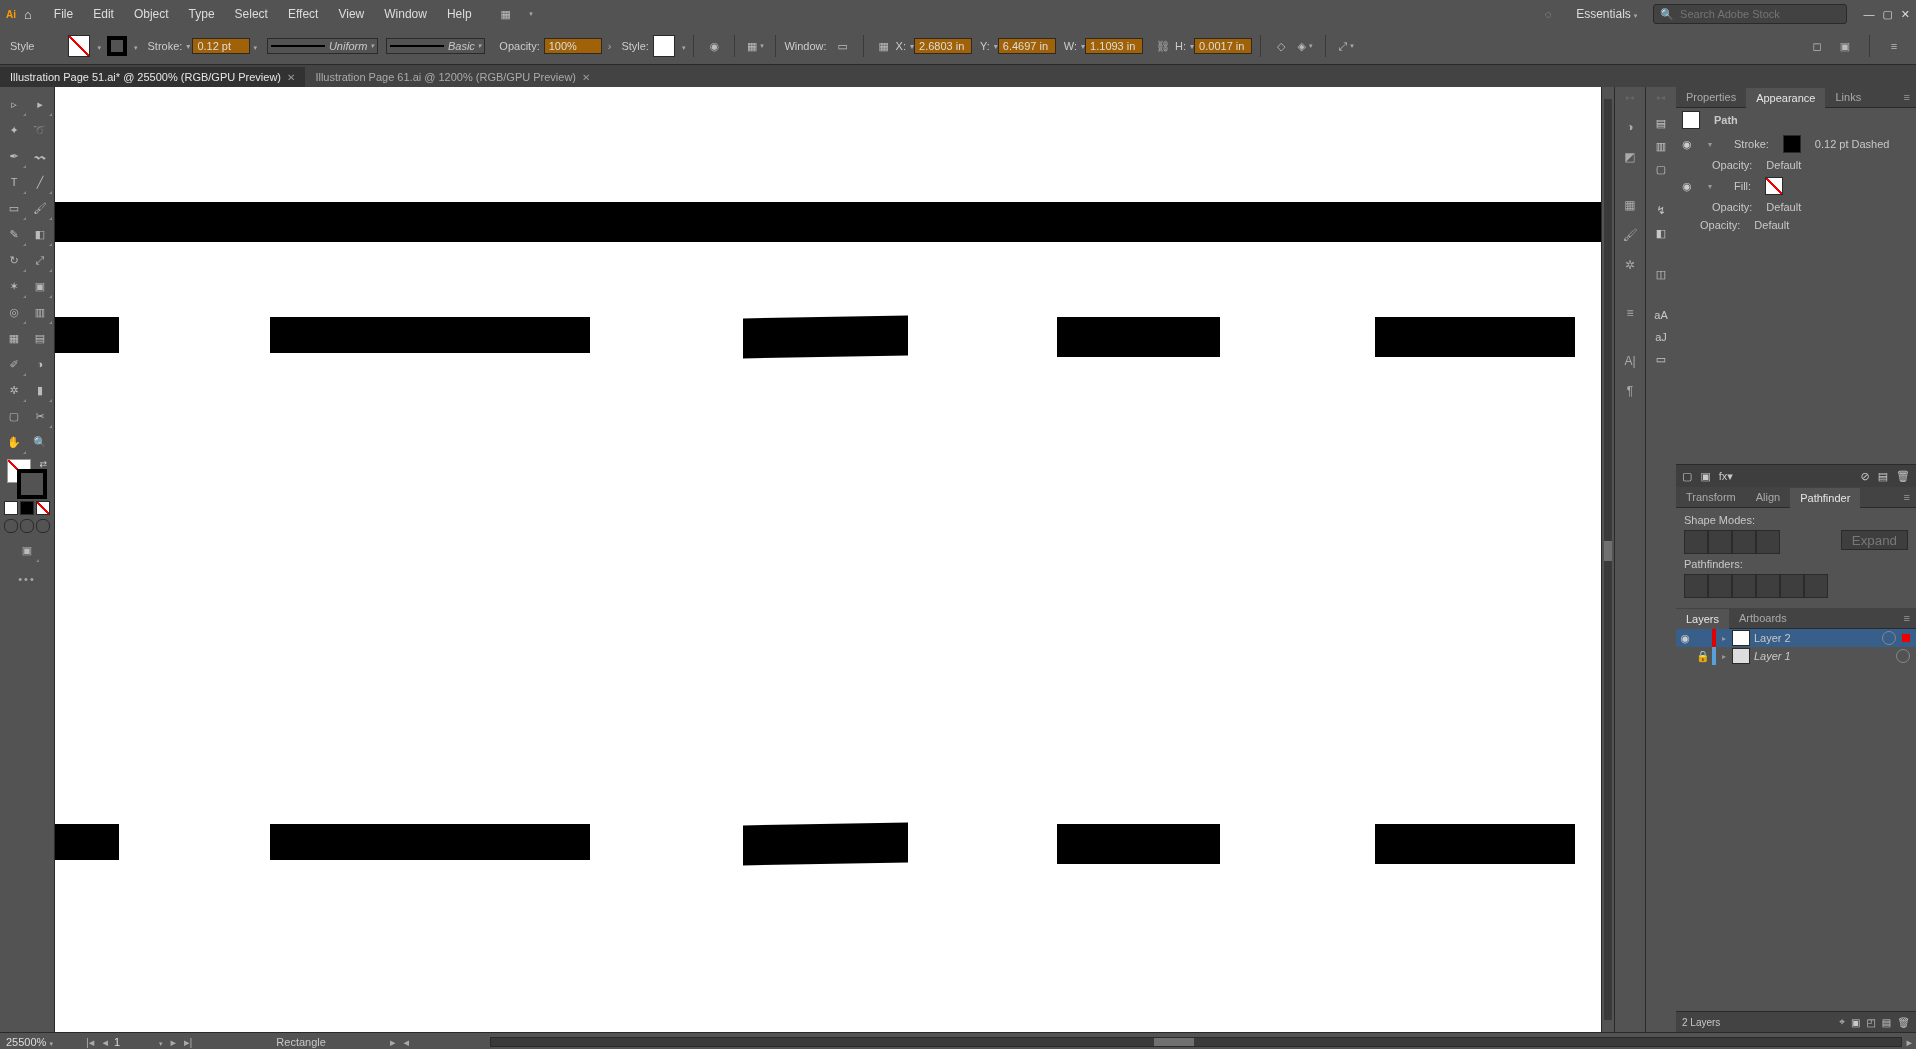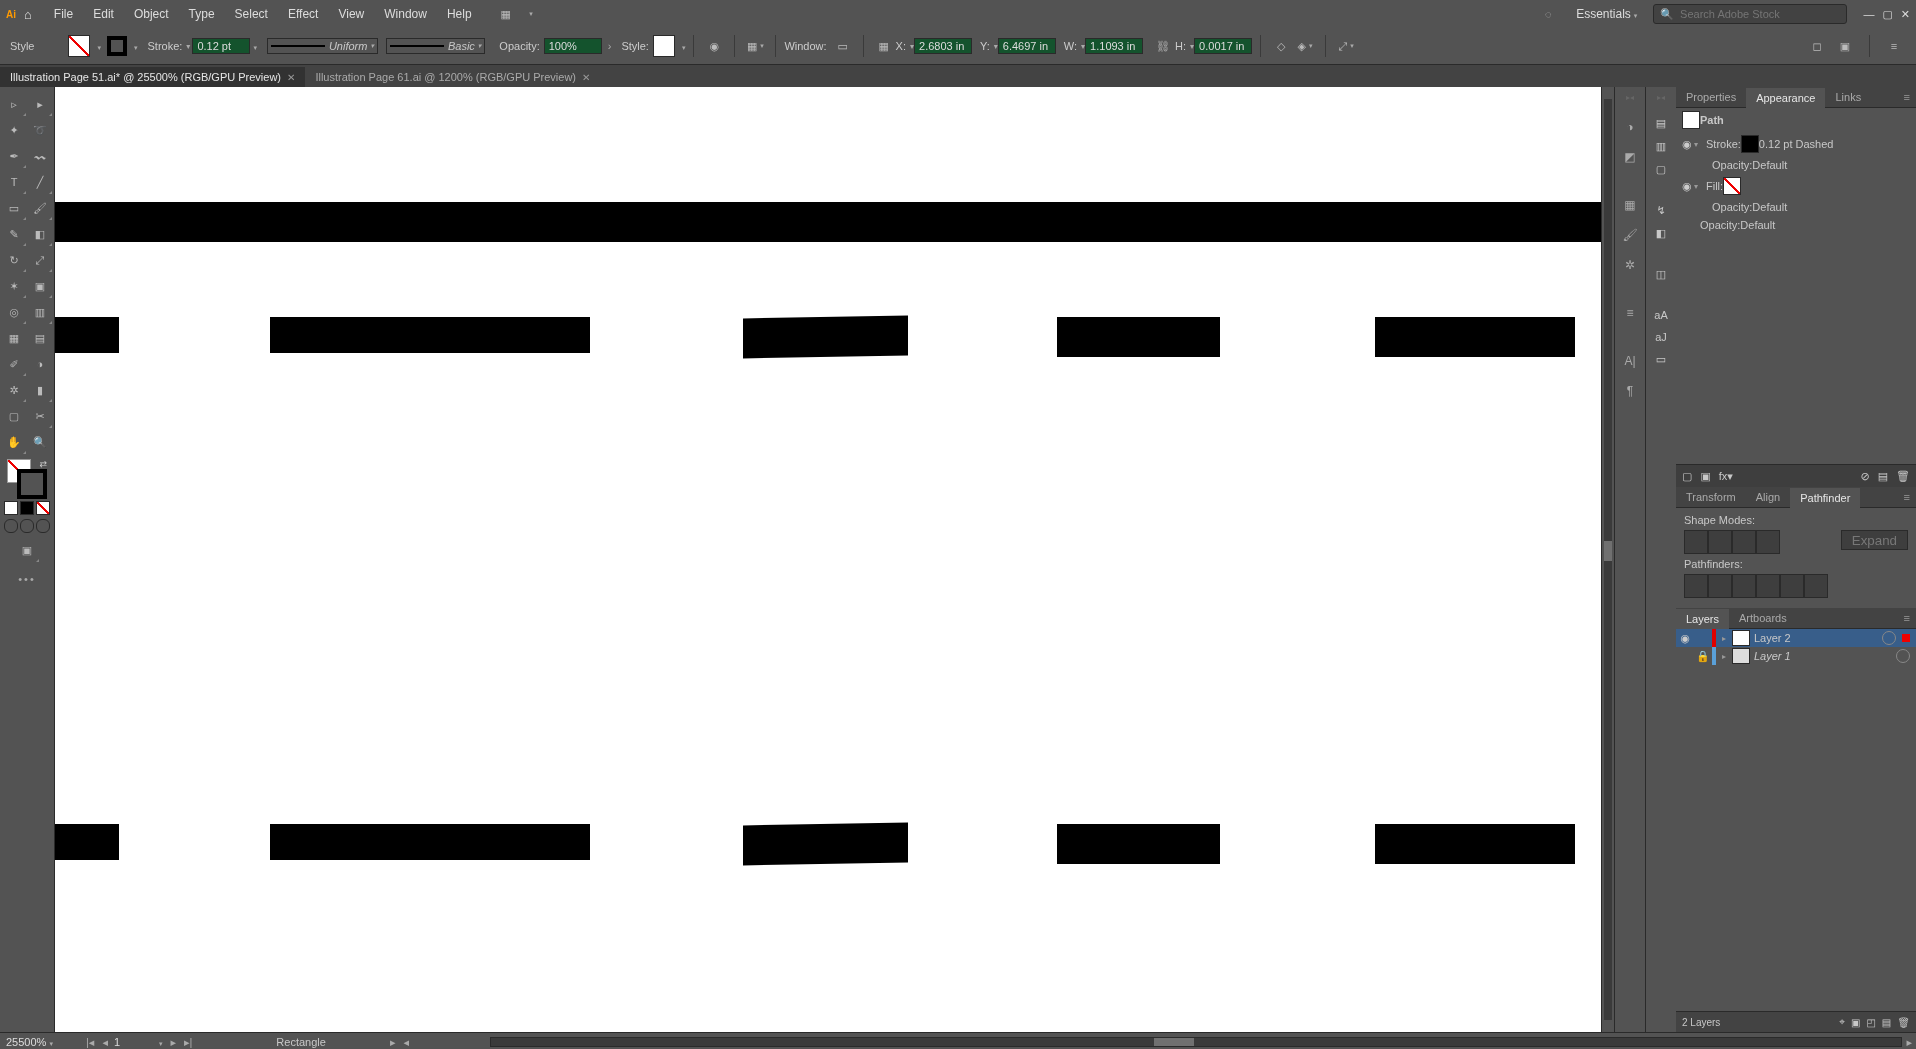--- a/index.html
+++ b/index.html
@@ -74,21 +74,21 @@
   background: #535353;
   height: 36px;
   border-bottom: 1px solid #2a2a2a;
   display: flex;
   align-items: center;
   padding: 0 10px;
   font-size: 11px;
 }
 .controlbar .lbl { color: #ccc; margin-right: 4px; }
 .controlbar .field {
-  background: #14532d;
+  background: #a16207;
   border: 1px solid #2a2a2a;
   color: #ddd;
   padding: 1px 4px;
   min-width: 48px;
 }
 .controlbar .sep { width: 1px; height: 22px; background: #3a3a3a; margin: 0 8px; }
 .controlbar .swatch {
   width: 20px; height: 20px; border:1px solid #2a2a2a; margin-right:4px;
 }
 .controlbar .no-fill {
@@ -221,21 +221,21 @@
   border-bottom:1px solid #2a2a2a;
   font-size:11px;
 }
 .paneltab { padding: 4px 10px; color:#aaa;}
 .paneltab.active { background:#535353; color:#e6e6e6; position:relative; top:1px;}
 .panel-body {
   background:#535353;
   flex:1;
 }
 .appearance-row {
-  display:flex; align-items:center; padding:3px 6px; font-size:11px; gap:0;
+  display:flex; align-items:center; padding:3px 6px; font-size:11px; gap:14px;
 }
 .appearance-row .eye { width:12px; color:#ccc;}
 .appearance-row .tw { width:12px; color:#999; font-size:8px;}
 .appearance-row .swatch-sm {
   width:16px; height:16px; border:1px solid #2a2a2a;
 }
 .appearance-row .swatch-sm.white { background:#fff;}
 .appearance-row .swatch-sm.black { background:#000;}
 .appearance-row .swatch-sm.nofill {
   background: linear-gradient(45deg,#fff 0%,#fff 45%,#e00 45%,#e00 55%,#fff 55%);

